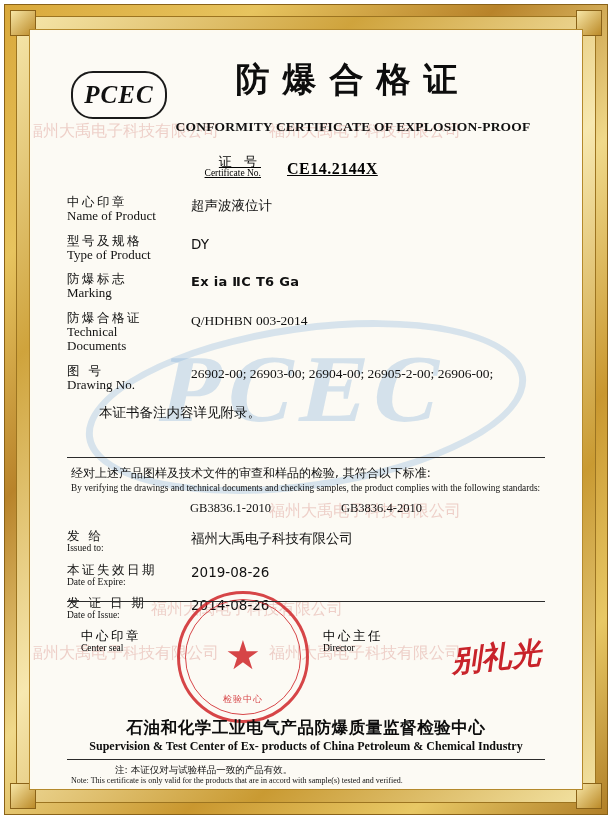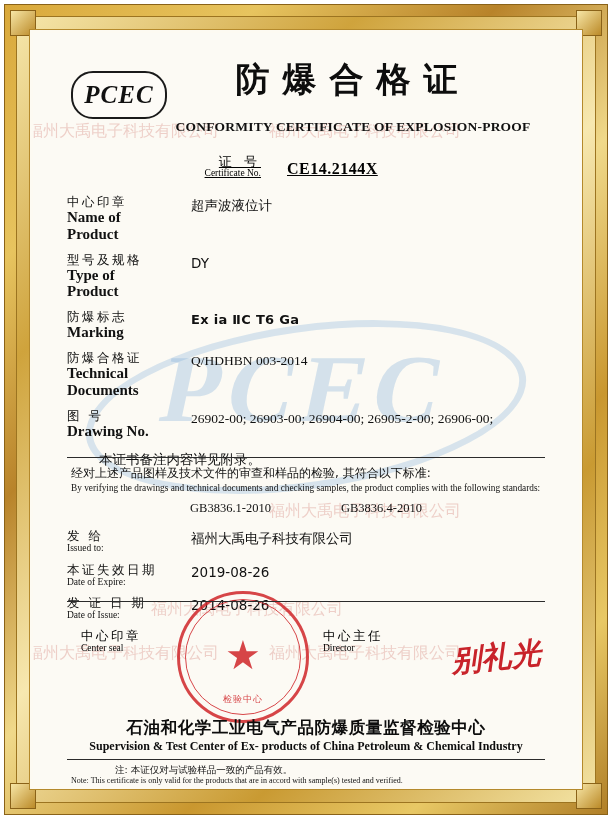--- a/index.html
+++ b/index.html
@@ -186,23 +186,22 @@
     flex: 0 0 92px;
     line-height: 1.12;
   }
   .field-label .cn {
     font-size: 12.5px;
     letter-spacing: 2.5px;
     color: #111;
     font-family: "DejaVu Sans", sans-serif;
   }
   .field-label .en {
-    font-size: 15px;
-    color: #111;
-    font-weight: bold;
+    font-size: 13px;
+    color: #111;
   }
   .field-value {
     flex: 1;
     padding-left: 32px;
     font-size: 13.5px;
     color: #111;
     padding-top: 2px;
     font-family: "DejaVu Sans", sans-serif;
   }
   .field-value.bold {

